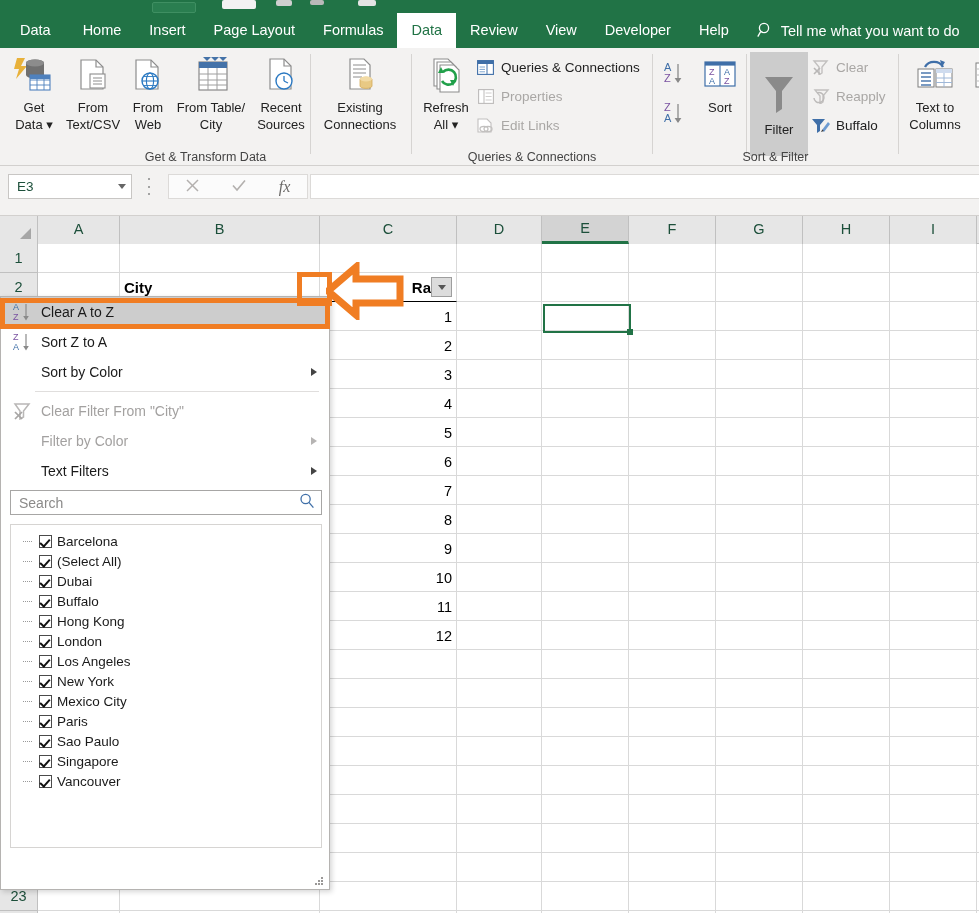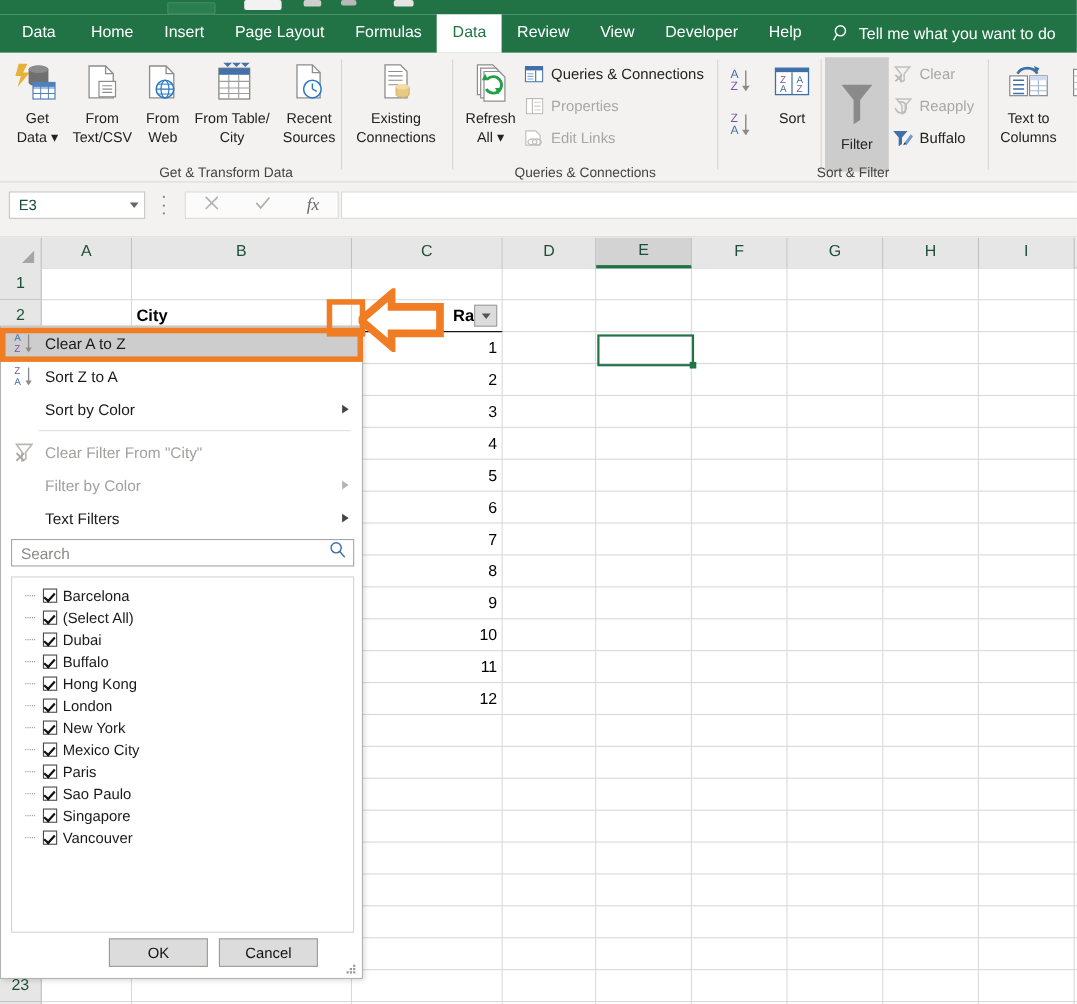--- a/index.html
+++ b/index.html
@@ -1014,20 +1014,27 @@
             <span class="dash"></span>
           </span>
           <span class="cbx on"></span>
           <span>London</span>
         </div>
         <div class="litem">
           <span class="tick">
             <span class="dash"></span>
           </span>
           <span class="cbx on"></span>
+          <span>Los Angeles</span>
+        </div>
+        <div class="litem">
+          <span class="tick">
+            <span class="dash"></span>
+          </span>
+          <span class="cbx on"></span>
           <span>New York</span>
         </div>
         <div class="litem">
           <span class="tick">
             <span class="dash"></span>
           </span>
           <span class="cbx on"></span>
           <span>Mexico City</span>
         </div>
         <div class="litem">
@@ -1053,24 +1060,20 @@
         </div>
         <div class="litem">
           <span class="tick">
             <span class="dash"></span>
           </span>
           <span class="cbx on"></span>
           <span>Vancouver</span>
         </div>
       </div>
 
-    <div class="fbuttons">
-      <div class="dlgbtn">OK</div>
-      <div class="dlgbtn">Cancel</div>
-    </div>
 
     <div class="fgrip">
       <i style="left:0;top:6px;"></i>
         <i style="left:3px;top:6px;"></i>
         <i style="left:6px;top:6px;"></i>
       <i style="left:3px;top:3px;"></i>
         <i style="left:6px;top:3px;"></i>
         <i style="left:6px;top:0;"></i>
     </div>
   </div>

